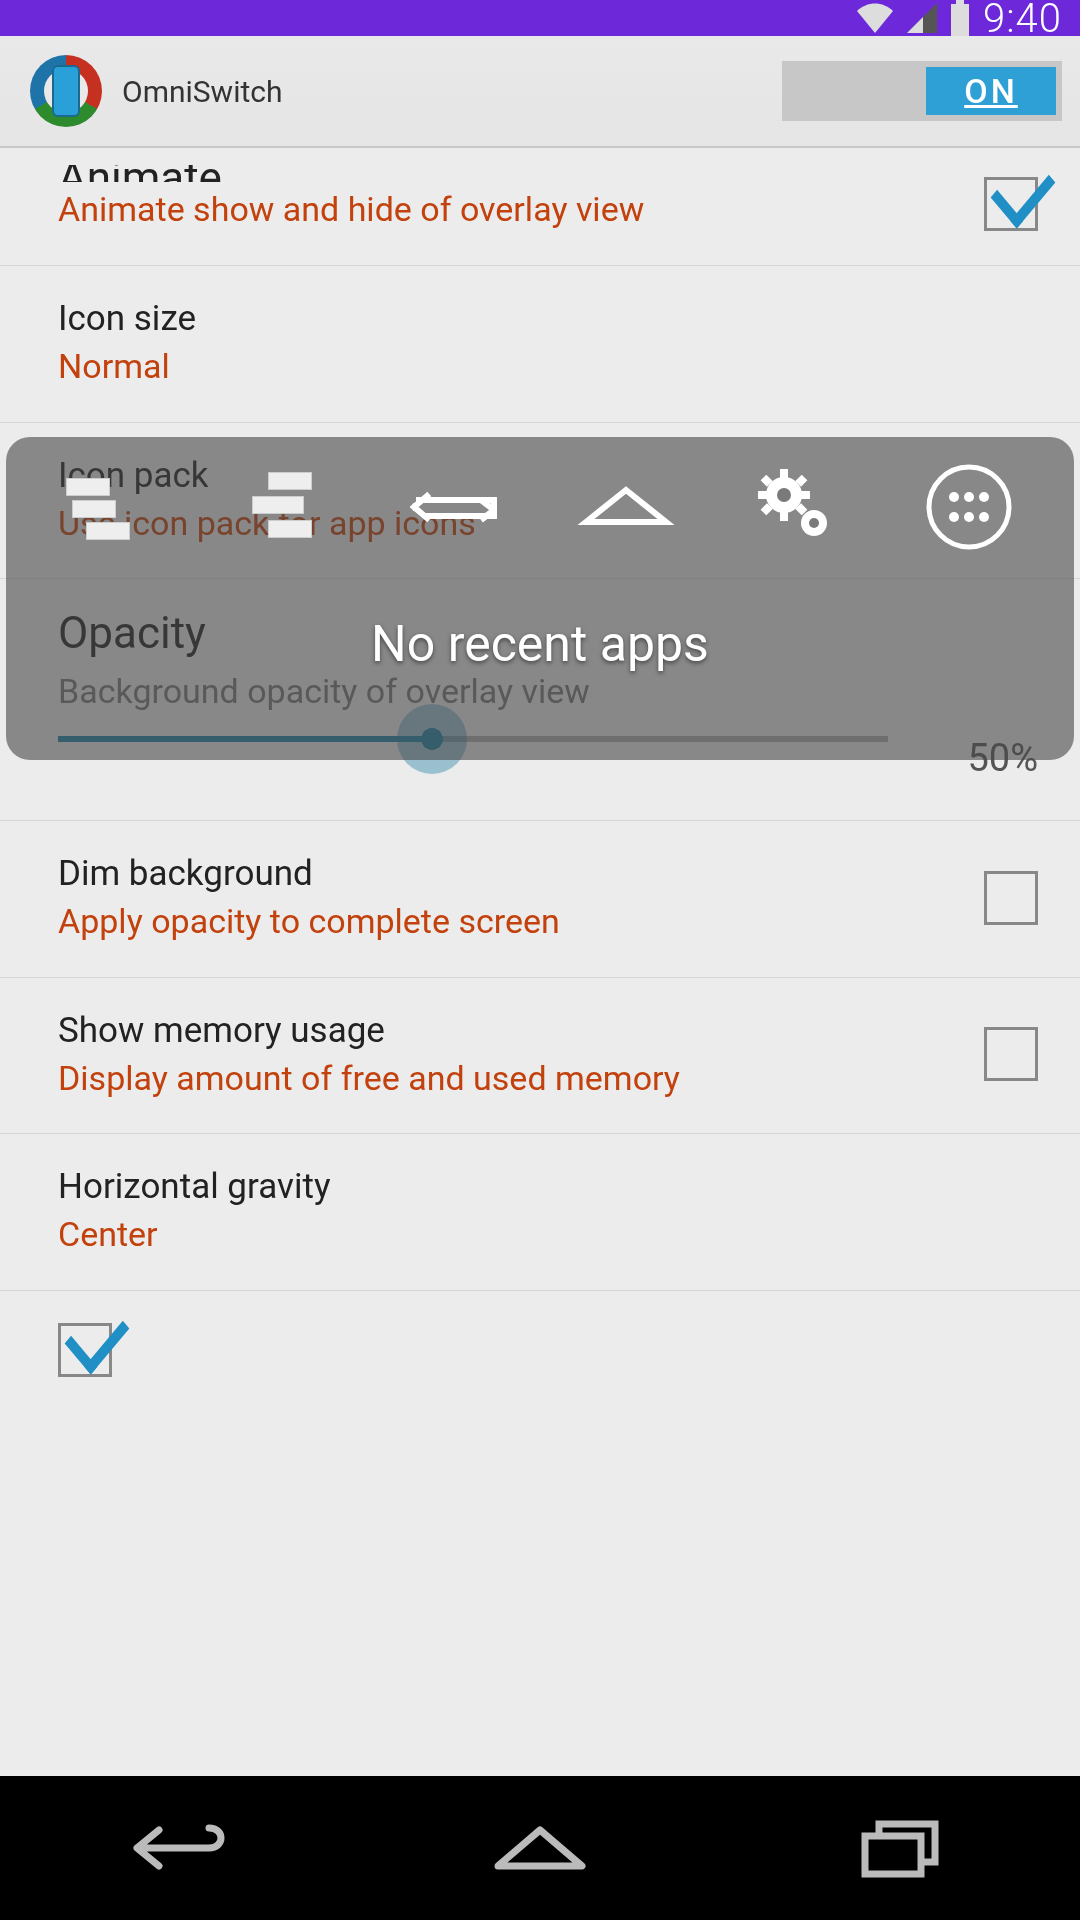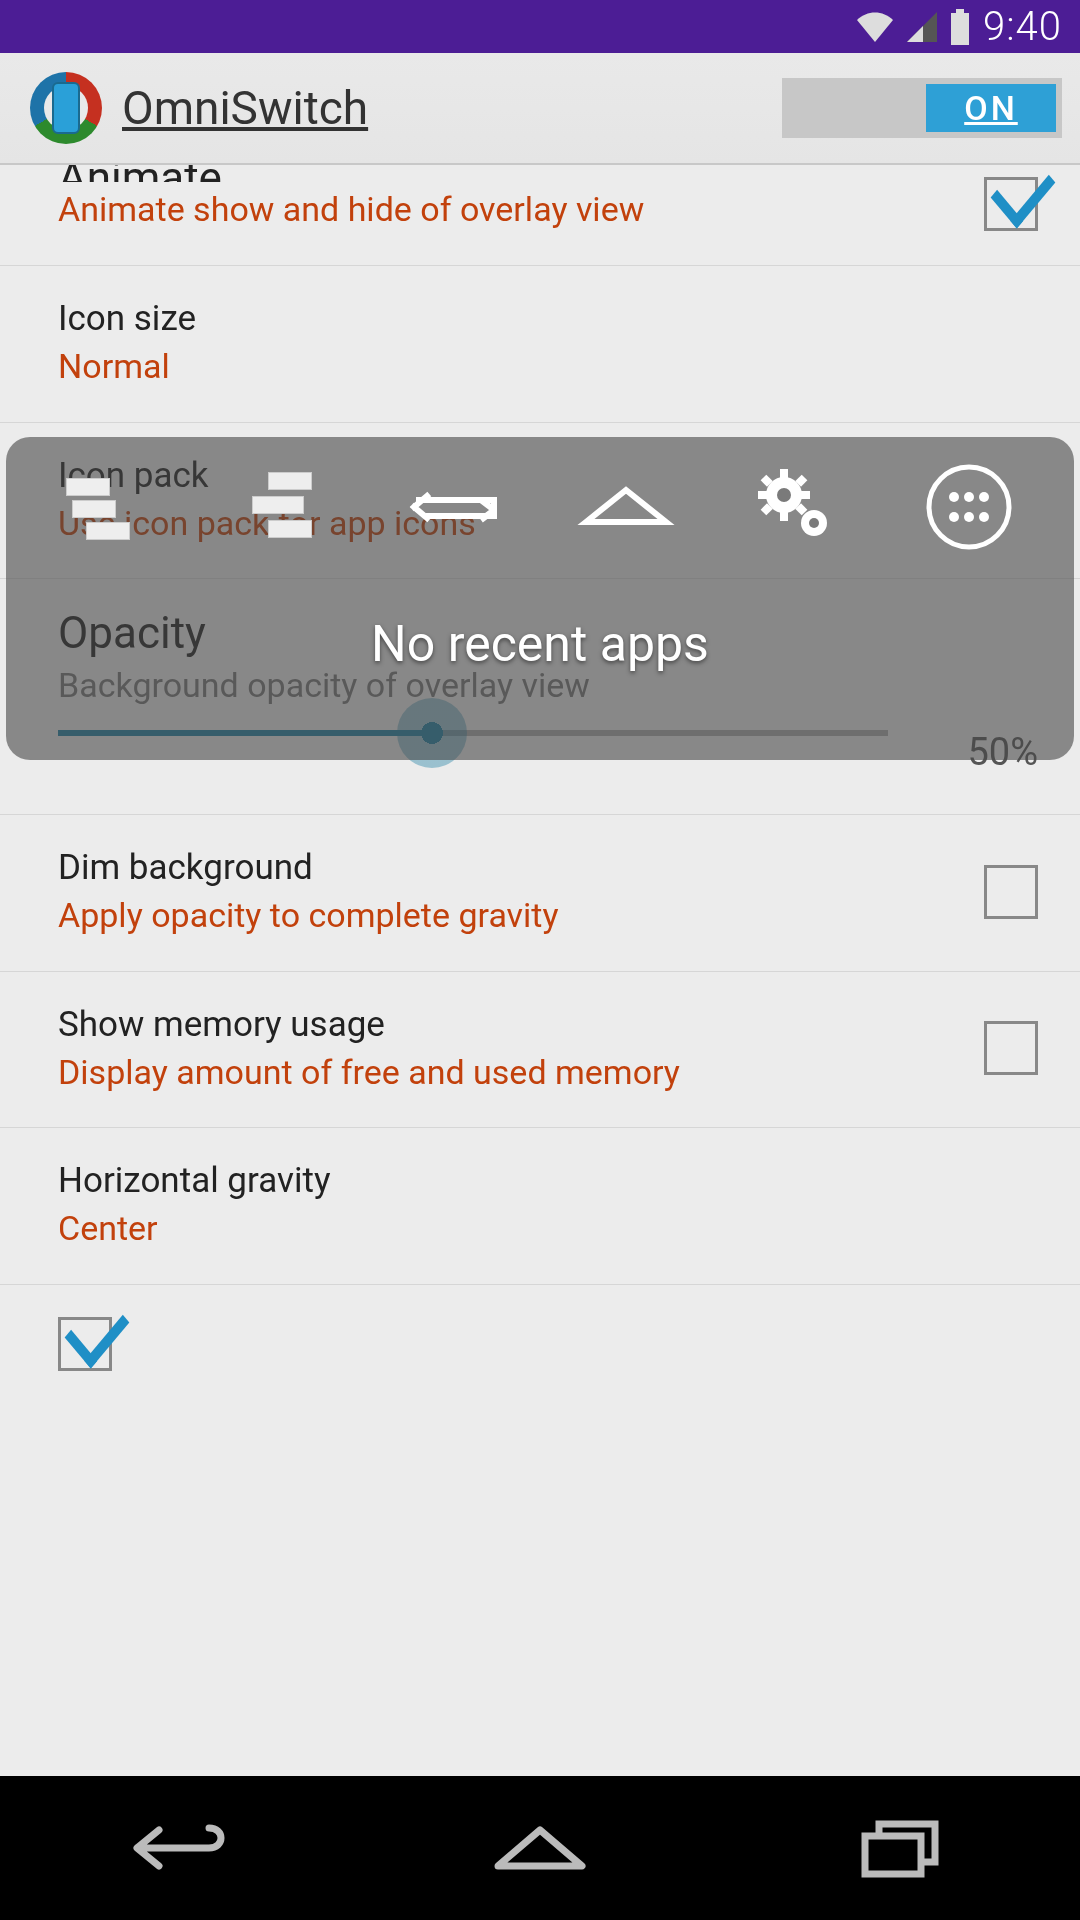--- a/index.html
+++ b/index.html
@@ -1,45 +1,45 @@
 <!DOCTYPE html>
 <html><head>
 <meta charset="utf-8">
 <style>
   * { box-sizing: border-box; margin: 0; padding: 0; }
   html, body { width: 1080px; height: 1920px; overflow: hidden; font-family: 'Roboto', 'Helvetica Neue', Arial, sans-serif; background: #000; }
   .screen { width: 1080px; height: 1920px; position: relative; background: #ececec; }
   
   
-  .status-bar { height: 53px; background: #4c1d95; display: flex; justify-content: flex-end; align-items: center; padding-right: 18px; color: #fff; }
+  .status-bar { height: 36px; background: #6d28d9; display: flex; justify-content: flex-end; align-items: center; padding-right: 18px; color: #fff; }
   .status-bar .icon-slot { margin-left: 10px; display: flex; align-items: center; }
   .status-time { font-size: 40px; font-weight: 300; letter-spacing: 1px; margin-left: 12px; }
   
   
   .action-bar { height: 112px; background: linear-gradient(#e9e9e9,#e5e5e5); border-bottom: 2px solid #c8c8c8; display: flex; align-items: center; padding: 0 18px 0 30px; }
   .app-icon { width: 72px; height: 72px; position: relative; margin-right: 20px; }
   .app-icon .ring { position:absolute; inset:0; border-radius:50%; background: conic-gradient(#c53020 0 120deg, #2d8a2d 120deg 240deg, #1e73a8 240deg 360deg); }
   .app-icon .inner { position:absolute; left:14px; top:14px; width:44px; height:44px; border-radius:50%; background:#e9e9e9; }
   .app-icon .phone { position:absolute; left:22px; top:10px; width:28px; height:52px; background:#2aa0d8; border-radius:6px; border:2px solid #1a6a8f; }
-  .app-title { font-size: 46px; color: #333; flex: 1; text-decoration: underline; }
+  .app-title { font-size: 30px; color: #333; flex: 1; }
   .toggle-wrap { width: 280px; height: 60px; background: #c7c7c7; position: relative; }
   .toggle-wrap .on { position:absolute; right:6px; top:6px; bottom:6px; width:130px; background:#2ea0d6; color:#fff; display:flex; align-items:center; justify-content:center; font-size:34px; letter-spacing:3px; font-weight:500;text-decoration:underline; }
   
   
   .settings { position: absolute; left:0; right:0; top:165px; bottom:144px; background:#ececec; overflow:hidden; }
   .item { padding: 32px 42px 34px 58px; border-bottom: 1px solid #d6d6d6; display:flex; align-items:center; position:relative; }
   .item .texts { flex:1; padding-right: 30px; }
   .item .title { font-size: 35px; color:#222; margin-bottom: 6px; }
   .item .sub { font-size: 34px; color:#c2410c; line-height: 1.25; }
   .checkbox { width:54px; height:54px; border:3px solid #888; position:relative; flex-shrink:0; }
   .checkbox.checked::after { content:''; position:absolute; left:6px; top:-10px; width:50px; height:30px; border-left:10px solid #1f8fc6; border-bottom:10px solid #1f8fc6; transform: rotate(-50deg) skewX(-10deg); }
   
   
   .opacity-row { padding: 28px 42px 40px 58px; border-bottom:1px solid #d6d6d6; }
-  .opacity-row .title { font-size:44px; color:#222; margin-bottom:6px; }
+  .opacity-row .title { font-size:44px; color:#222; margin-bottom:12px; }
   .opacity-row .sub { font-size:34px; color:#777; }
   .slider-line { display:flex; align-items:flex-start; margin-top:25px; }
   .slider { flex:1; height:6px; background:#aaa; position:relative; margin-right:40px; }
   .slider .fill { position:absolute; left:0; top:0; bottom:0; width:45%; background:#1f7fa3; }
   .slider .thumb { position:absolute; left:45%; top:50%; width:70px; height:70px; border-radius:50%; background: radial-gradient(circle at center, #1f7fa3 0 22%, rgba(31,127,163,0.4) 22% 100%); transform:translate(-50%,-50%); }
   .slider-val { font-size:38px; color:#555; width:110px; text-align:right; }
   
   
   .item.cut { padding-top: 12px; }
   .item.cut .title { margin-top: -26px; overflow:hidden; height: 30px; font-size:44px; }
@@ -139,21 +139,21 @@
           <div class="fill"></div>
             <div class="thumb"></div>
         </div>
         <div class="slider-val">50%</div>
       </div>
     </div>
 
     <div class="item">
       <div class="texts">
         <div class="title">Dim background</div>
-        <div class="sub">Apply opacity to complete gravity</div>
+        <div class="sub">Apply opacity to complete screen</div>
       </div>
       <div class="checkbox"></div>
     </div>
 
     <div class="item">
       <div class="texts">
         <div class="title">Show memory usage</div>
         <div class="sub">Display amount of free and used memory</div>
       </div>
       <div class="checkbox"></div>

